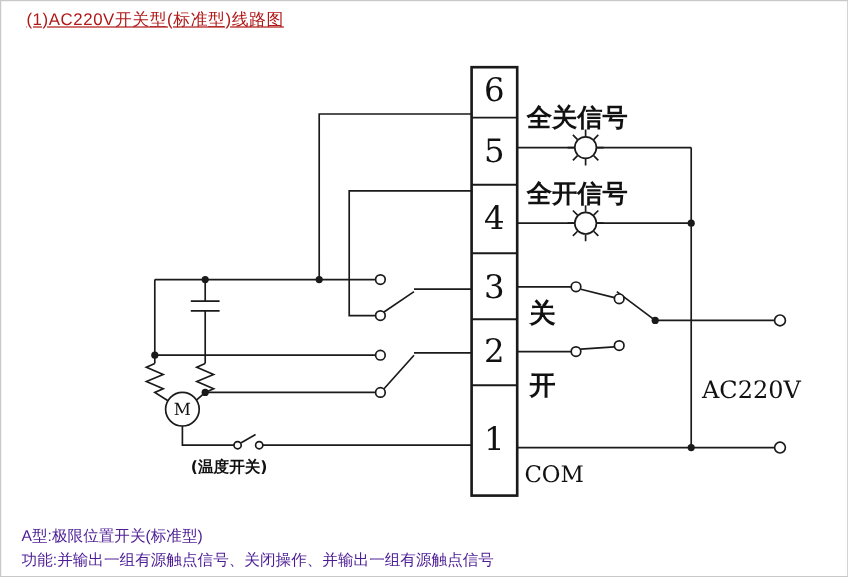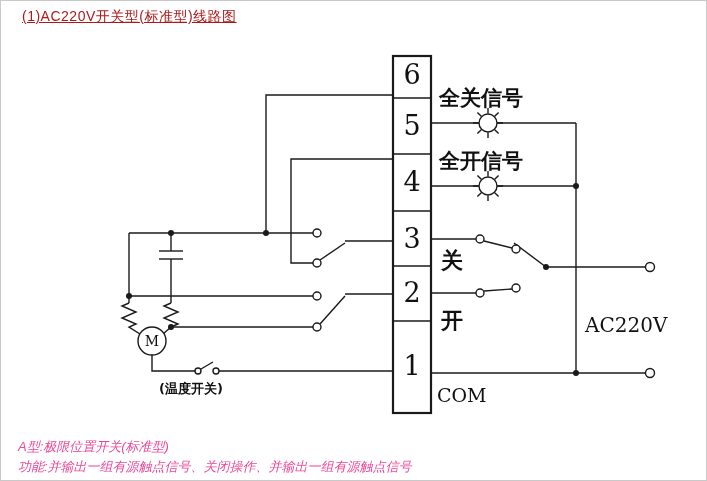--- a/index.html
+++ b/index.html
@@ -6,21 +6,21 @@
   .root{
     position:relative;width:707px;height:481px;box-sizing:border-box;
     background:#fff;border:1px solid #c9c9c9;overflow:hidden;
     font-family:"Liberation Sans",sans-serif;
     padding-left:44px;
   }
   .title{
     position:absolute;left:21px;top:7px;font-size:14px;font-weight:400;
     color:#b01818;text-decoration:underline;letter-spacing:0.5px;white-space:nowrap;
   }
-  .footer{position:absolute;left:17px;top:436px;color:#ec4899;font-size:13px;line-height:20px;font-style:italic;}
+  .footer{position:absolute;left:17px;top:436px;color:#4c1d95;font-size:13px;line-height:20px;}
   .footer div{white-space:nowrap;}
   svg.circuit{position:absolute;left:0;top:0;}
   .wm{
     position:absolute;left:314px;top:237px;height:54px;display:flex;align-items:center;gap:8px;
     mix-blend-mode:multiply;opacity:.85;pointer-events:none;
   }
   .wm .wm-text{
     font-size:40px;font-weight:700;color:#2ea7e0;letter-spacing:3px;line-height:1;
     font-family:"DejaVu Sans",sans-serif;white-space:nowrap;
   }

